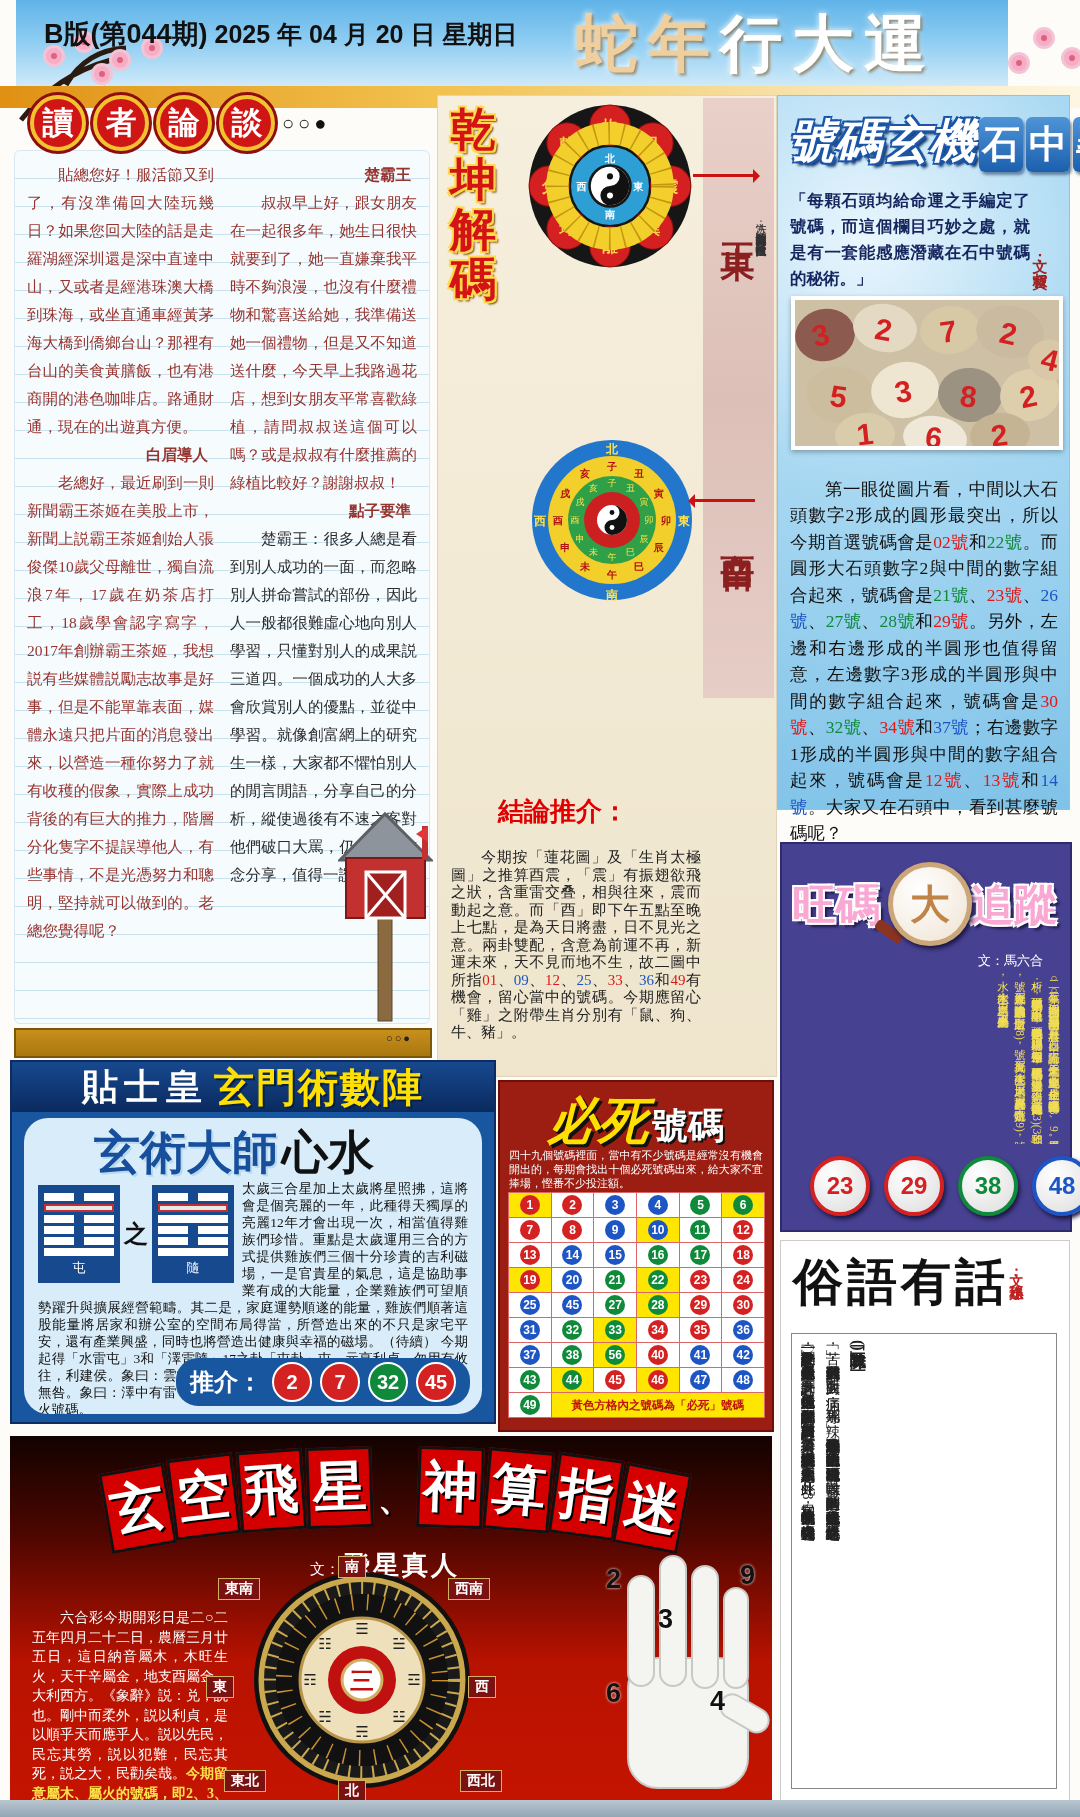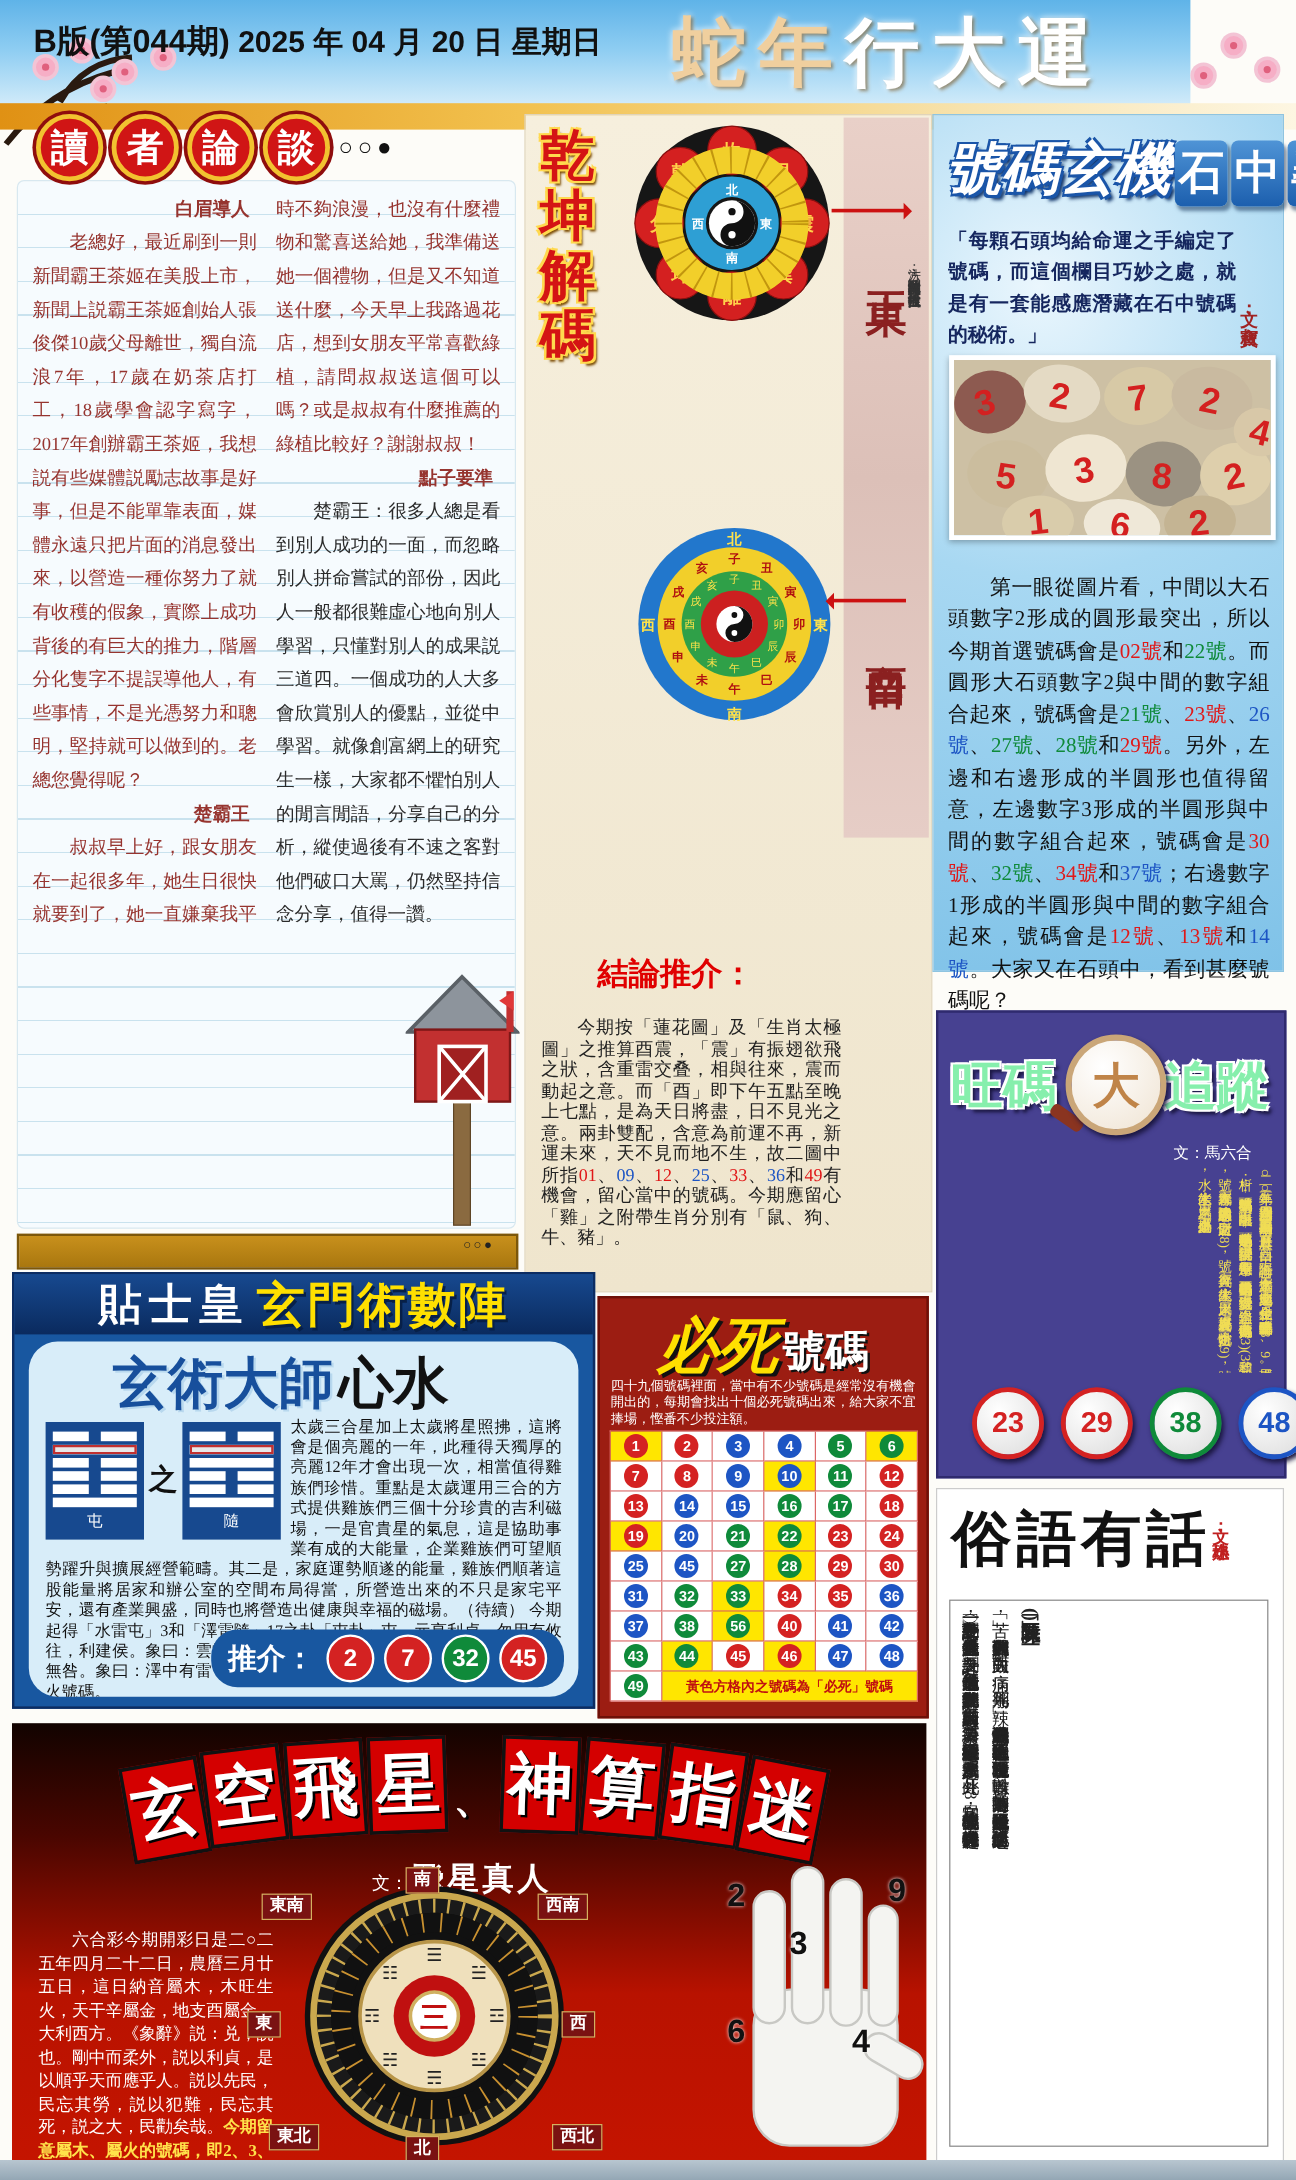--- a/index.html
+++ b/index.html
@@ -1,20 +1,20 @@
 <!DOCTYPE html>
 <html><head>
 <meta charset="utf-8">
 <style>
   html,body{margin:0;padding:0;}
   body{width:1080px;height:1817px;position:relative;overflow:hidden;background:#fdfcf8;
        font-family:"Liberation Serif","DejaVu Serif",serif;}
   .abs{position:absolute;}
   
-  #header{left:0;top:0;width:992px;height:92px;
+  #header{left:16px;top:0;width:992px;height:92px;
     background:linear-gradient(180deg,#5fb3e8 0%,#8ecdf2 45%,#d8eefa 100%);text-decoration:underline;}
   #edition{left:28px;top:16px;font-family:"Liberation Sans",sans-serif;font-weight:bold;
     font-size:25px;color:#111;}
   #edition b{font-size:27px;}
   #masthead{left:560px;top:2px;font-size:62px;font-weight:bold;letter-spacing:10px;
     text-shadow:2px 2px 3px rgba(90,60,10,.55), 0 0 6px #fff;}
   #masthead span{color:#fff;}
   #masthead span:nth-child(1),#masthead span:nth-child(2){color:#f0cf9e;}
   .blossom{width:16px;height:16px;border-radius:50%;background:#f6aec6;box-shadow:0 0 0 3px #f3c4d5;}
   .blossom:after{content:"";position:absolute;left:5px;top:5px;width:6px;height:6px;border-radius:50%;background:#e0607e;}
@@ -67,21 +67,21 @@
      font-size:38px;font-weight:bold;padding:2px 3px;margin-left:3px;border-radius:6px;
      box-shadow:2px 3px 3px rgba(10,40,80,.5);}
   #stone-quote{left:12px;top:92px;width:240px;font-size:16.5px;line-height:26px;color:#15265e;font-weight:bold;text-align:justify;}
   #stone-byline{left:252px;top:150px;writing-mode:vertical-rl;font-size:15px;color:#a02222;font-weight:bold;}
   #stones-photo{left:13px;top:200px;width:264px;height:146px;border:4px solid #fff;box-shadow:0 2px 5px rgba(0,0,0,.3);}
   #stone-body{left:12px;top:362px;width:268px;font-size:17.5px;line-height:26.5px;text-align:justify;color:#111;text-indent:2em;}
   .c-red{color:#e01818;} .c-blue{color:#1d55c4;} .c-green{color:#0f8a3a;}
   
   #purple{left:780px;top:842px;width:288px;height:386px;background:#474191;border:2px solid #2f2a6e;}
   #wm-title{left:10px;top:18px;display:flex;align-items:center;}
-  .wm-big{font-size:44px;font-weight:bold;color:#86efac;
+  .wm-big{font-size:44px;font-weight:bold;color:#f9a8d4;
      text-shadow:2px 2px 0 #fff,-2px -2px 0 #fff,2px -2px 0 #fff,-2px 2px 0 #fff,4px 4px 3px #1a1640;}
   #wm-mag{width:86px;height:86px;position:relative;margin:0 2px;}
   #wm-mag .lens{position:absolute;left:6px;top:0;width:74px;height:74px;border-radius:50%;
      background:radial-gradient(circle at 35% 30%,#fff,#efe3d2);border:5px solid #caa678;box-shadow:2px 3px 4px #1a1640;
      display:flex;align-items:center;justify-content:center;font-size:40px;font-weight:bold;color:#c08448;}
   #wm-mag .handle{position:absolute;left:-8px;top:64px;width:30px;height:11px;background:#8a3420;
      border-radius:4px;transform:rotate(35deg);}
   #wm-byline{left:196px;top:108px;font-size:13px;color:#fff;}
   #wm-text{left:8px;top:128px;width:272px;height:172px;writing-mode:vertical-rl;
      font-size:11.5px;line-height:17px;color:#f0dd55;text-align:justify;overflow:hidden;}
@@ -201,20 +201,21 @@
   <span id="badge-chars" style="display:flex;gap:7px">
       <span class="bch">讀</span>
       <span class="bch">者</span>
       <span class="bch">論</span>
       <span class="bch">談</span>
     </span>
   <span class="dots">○○●</span>
 </div>
 <div id="paper" class="abs">
   <div id="paper-inner">
+    <p class="letter">貼總您好！服活節又到了，有沒準備回大陸玩幾日？如果您回大陸的話是走羅湖經深圳還是深中直達中山，又或者是經港珠澳大橋到珠海，或坐直通車經黃茅海大橋到僑鄉台山？那裡有台山的美食黃膳飯，也有港商開的港色咖啡店。路通財通，現在的出遊真方便。</p>
     <p class="sig red">白眉導人</p>
     <p class="letter">老總好，最近刷到一則新聞霸王茶姬在美股上市，新聞上説霸王茶姬創始人張俊傑10歲父母離世，獨自流浪7年，17歲在奶茶店打工，18歲學會認字寫字，2017年創辦霸王茶姬，我想説有些媒體説勵志故事是好事，但是不能單靠表面，媒體永遠只把片面的消息發出來，以營造一種你努力了就有收穫的假象，實際上成功背後的有巨大的推力，階層分化隻字不提誤導他人，有些事情，不是光憑努力和聰明，堅持就可以做到的。老總您覺得呢？</p>
     <p class="sig red">楚霸王</p>
     <p class="letter">叔叔早上好，跟女朋友在一起很多年，她生日很快就要到了，她一直嫌棄我平時不夠浪漫，也沒有什麼禮物和驚喜送給她，我準備送她一個禮物，但是又不知道送什麼，今天早上我路過花店，想到女朋友平常喜歡綠植，請問叔叔送這個可以嗎？或是叔叔有什麼推薦的綠植比較好？謝謝叔叔！</p>
     <p class="sig red">點子要準</p>
     <p class="reply">楚霸王：很多人總是看到別人成功的一面，而忽略別人拼命嘗試的部份，因此人一般都很難虛心地向別人學習，只懂對別人的成果説三道四。一個成功的人大多會欣賞別人的優點，並從中學習。就像創富網上的研究生一樣，大家都不懼怕別人的閒言閒語，分享自己的分析，縱使過後有不速之客對他們破口大罵，仍然堅持信念分享，值得一讚。</p>
 
   </div>
 </div>
 <svg id="barn" class="abs" width="95" height="228" viewBox="0 0 95 228">

